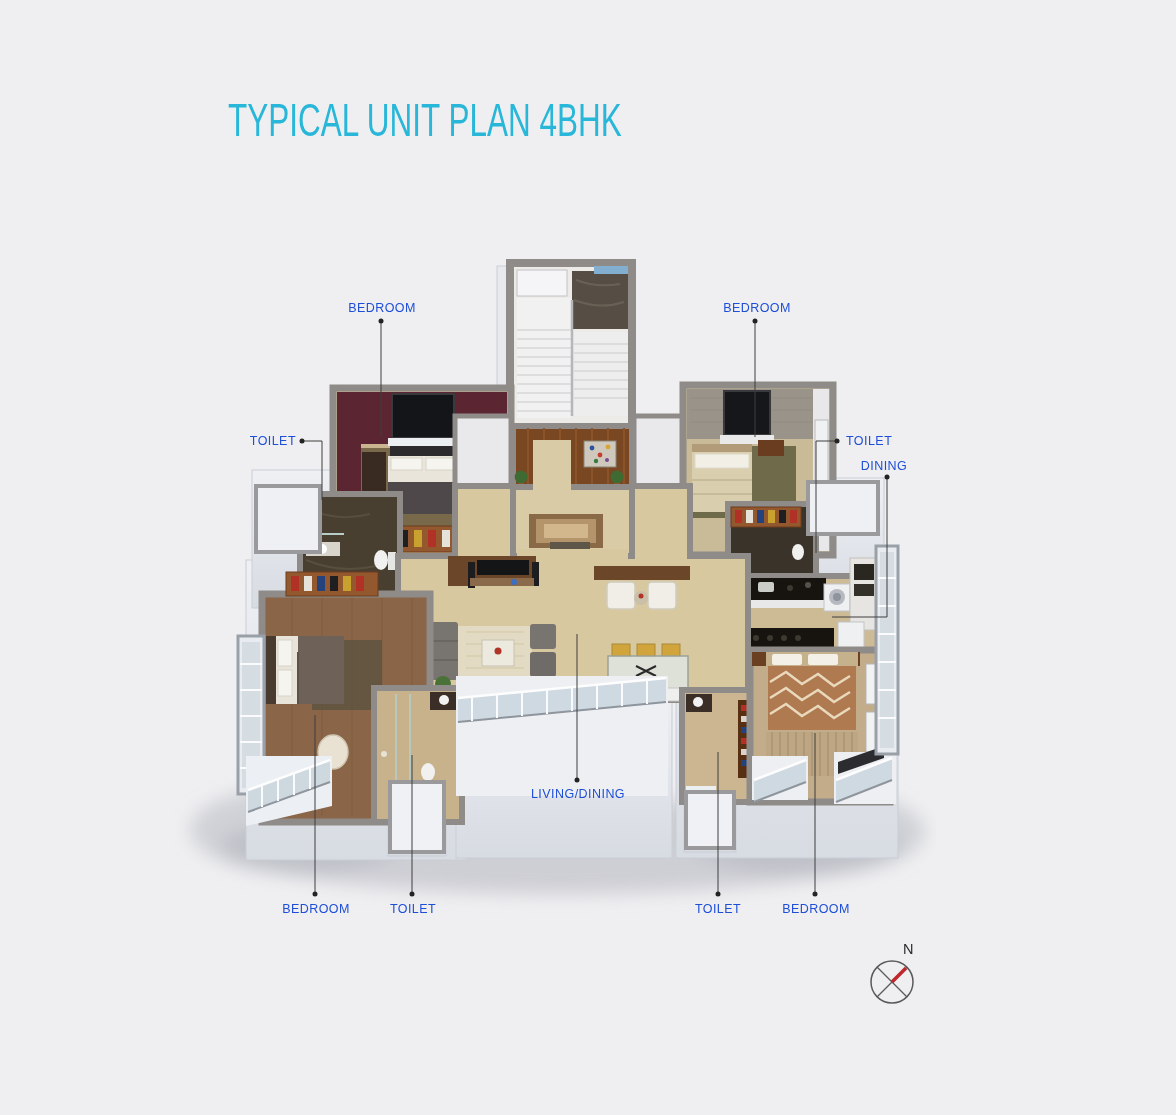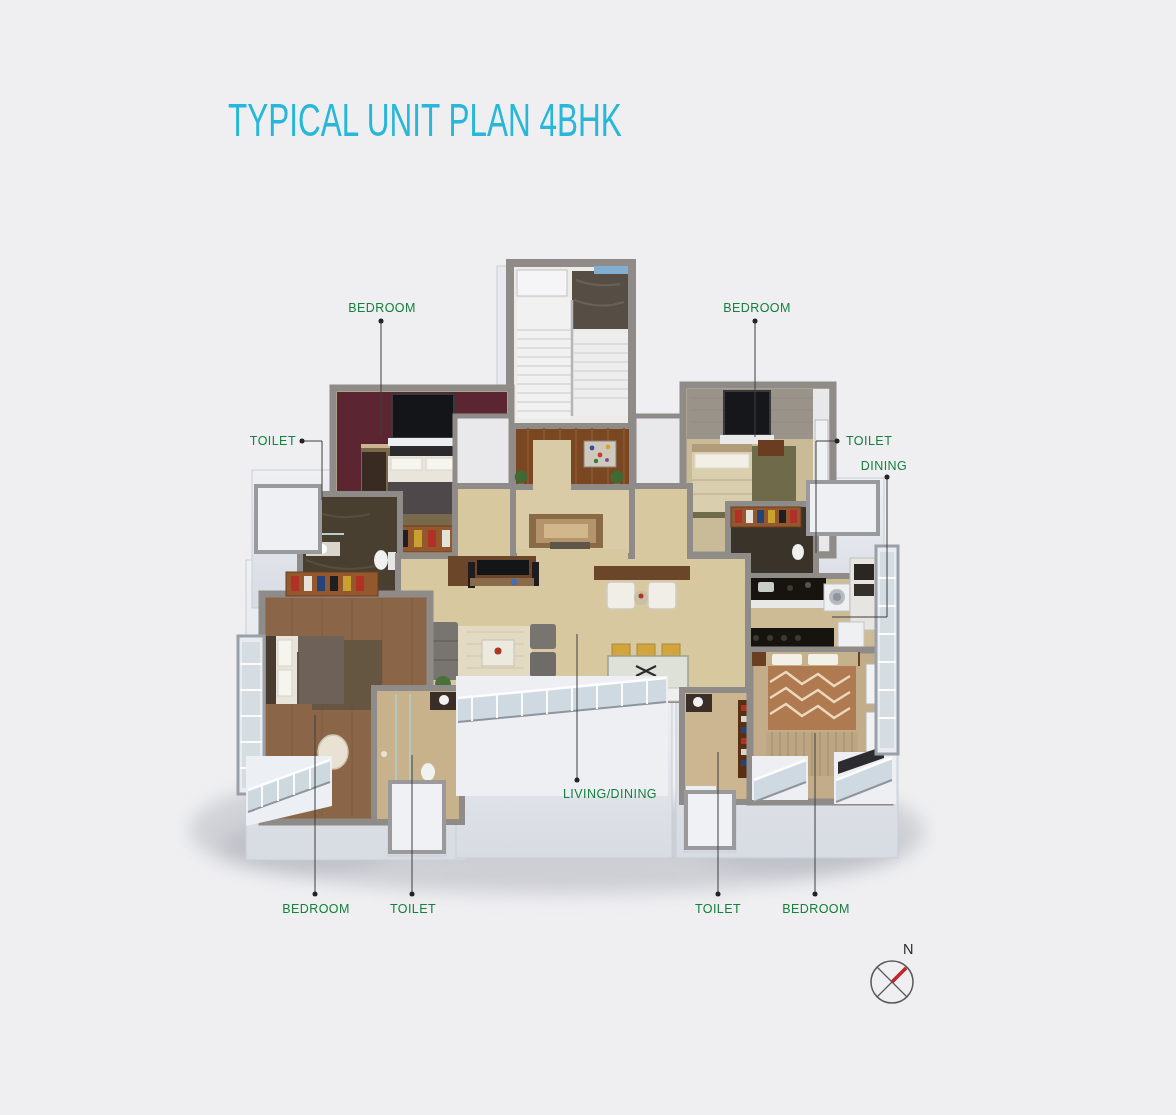--- a/index.html
+++ b/index.html
@@ -8,21 +8,21 @@
     overflow:hidden;font-family:"Liberation Sans", sans-serif;
   }
   .plan-svg{position:absolute;left:0;top:0;}
   .title{
     position:absolute;left:228px;top:94px;margin:0;
     font-size:47px;font-weight:400;line-height:1.1;color:#29b7d9;
     letter-spacing:0px;white-space:nowrap;
     transform:scaleX(0.67);transform-origin:left top;
   }
   .ann{
-    position:absolute;font-size:12.5px;letter-spacing:0.45px;color:#15803d;
+    position:absolute;font-size:12.5px;letter-spacing:0.45px;color:#1d4ed8;
     white-space:nowrap;transform:translate(-50%,-50%);
   }
   .ann.align-right{transform:translate(-100%,-50%);}
   .ann.align-left{transform:translate(0,-50%);}
   .north{
     position:absolute;left:903px;top:941px;font-size:14.5px;color:#2b2b2b;
   }
 </style>
 </head>
 <body>
@@ -403,20 +403,20 @@
     </g>
   </svg>
 
   <h1 class="title">TYPICAL UNIT PLAN 4BHK</h1>
 
   <div class="ann" style="left:382px;top:308px">BEDROOM</div>
   <div class="ann" style="left:757px;top:308px">BEDROOM</div>
   <div class="ann align-right" style="left:296px;top:441px">TOILET</div>
   <div class="ann align-left" style="left:846px;top:441px">TOILET</div>
   <div class="ann" style="left:884px;top:466px">DINING</div>
-  <div class="ann" style="left:610px;top:794px">LIVING/DINING</div>
+  <div class="ann" style="left:578px;top:794px">LIVING/DINING</div>
   <div class="ann" style="left:316px;top:909px">BEDROOM</div>
   <div class="ann" style="left:413px;top:909px">TOILET</div>
   <div class="ann" style="left:718px;top:909px">TOILET</div>
   <div class="ann" style="left:816px;top:909px">BEDROOM</div>
 
   <div class="north">N</div>
 </div>
 
 </body></html>

